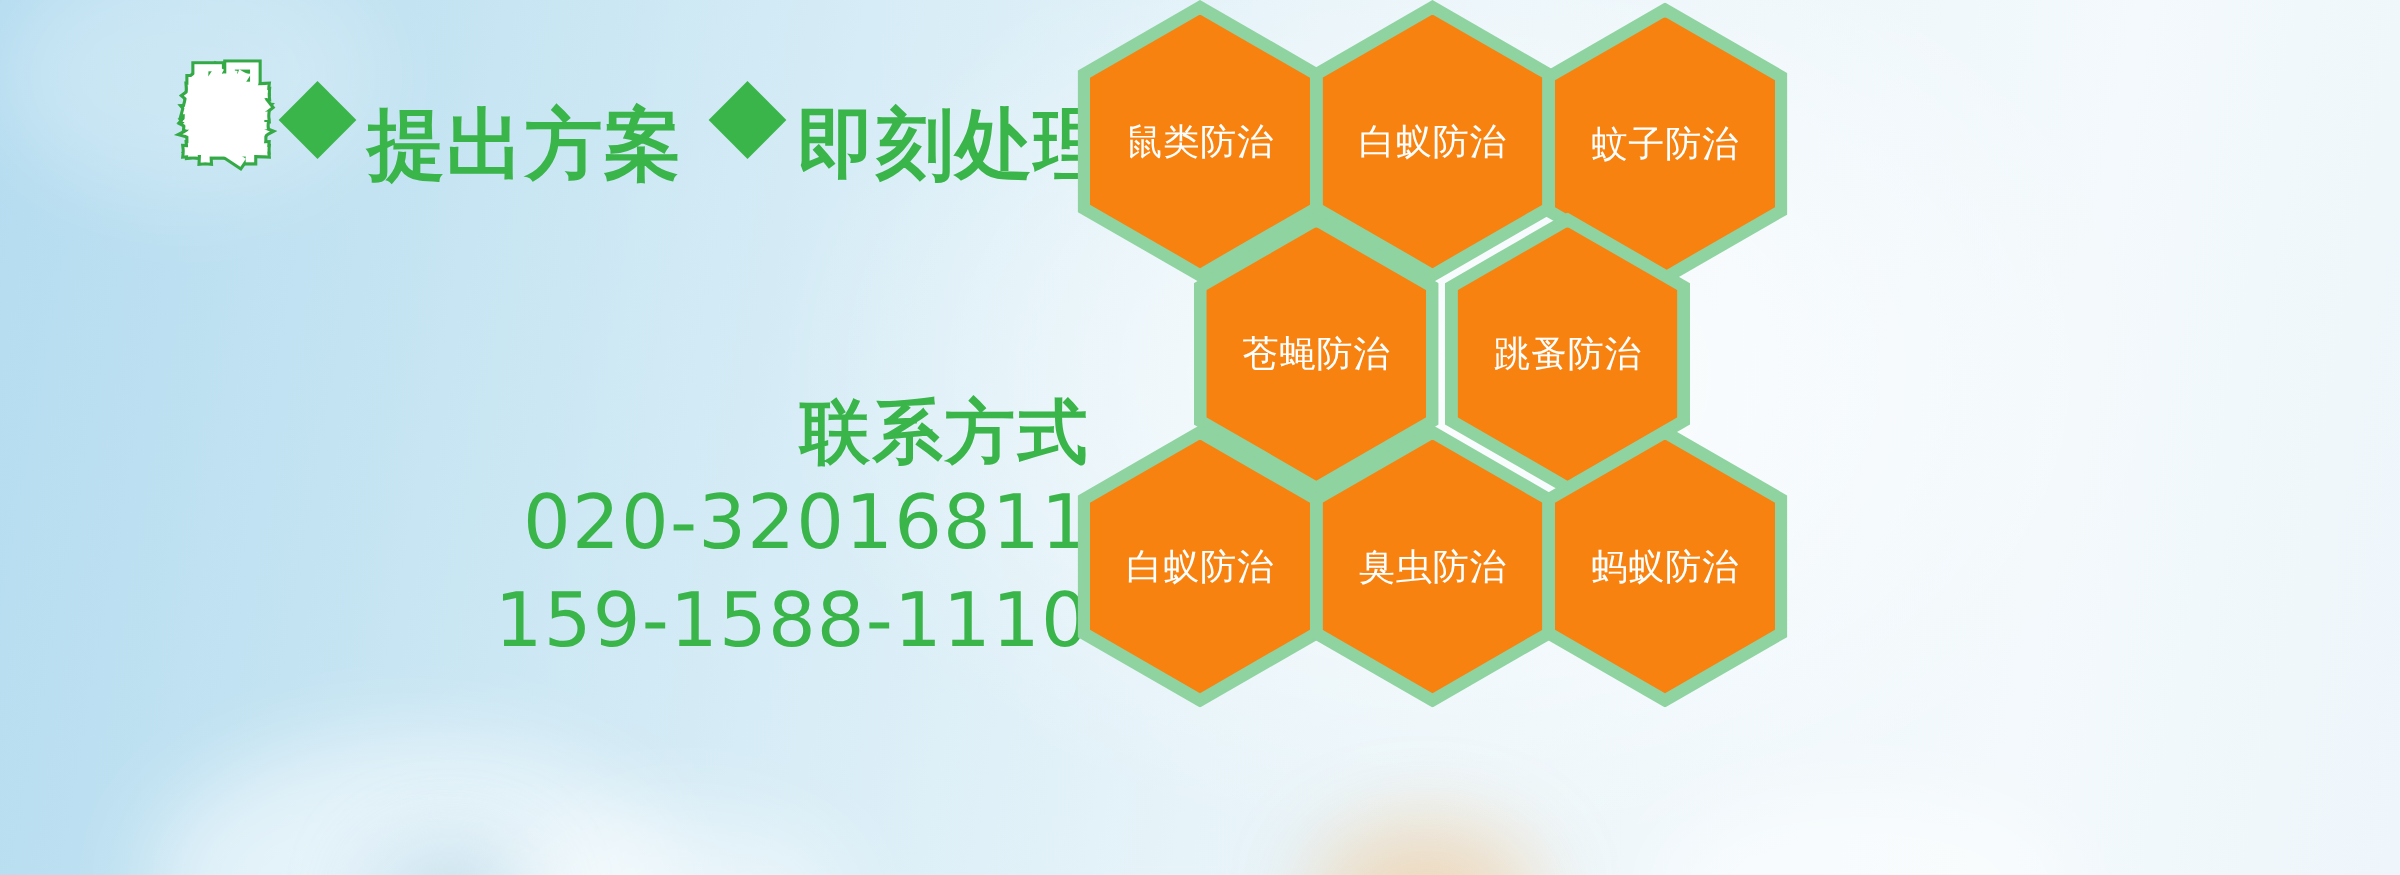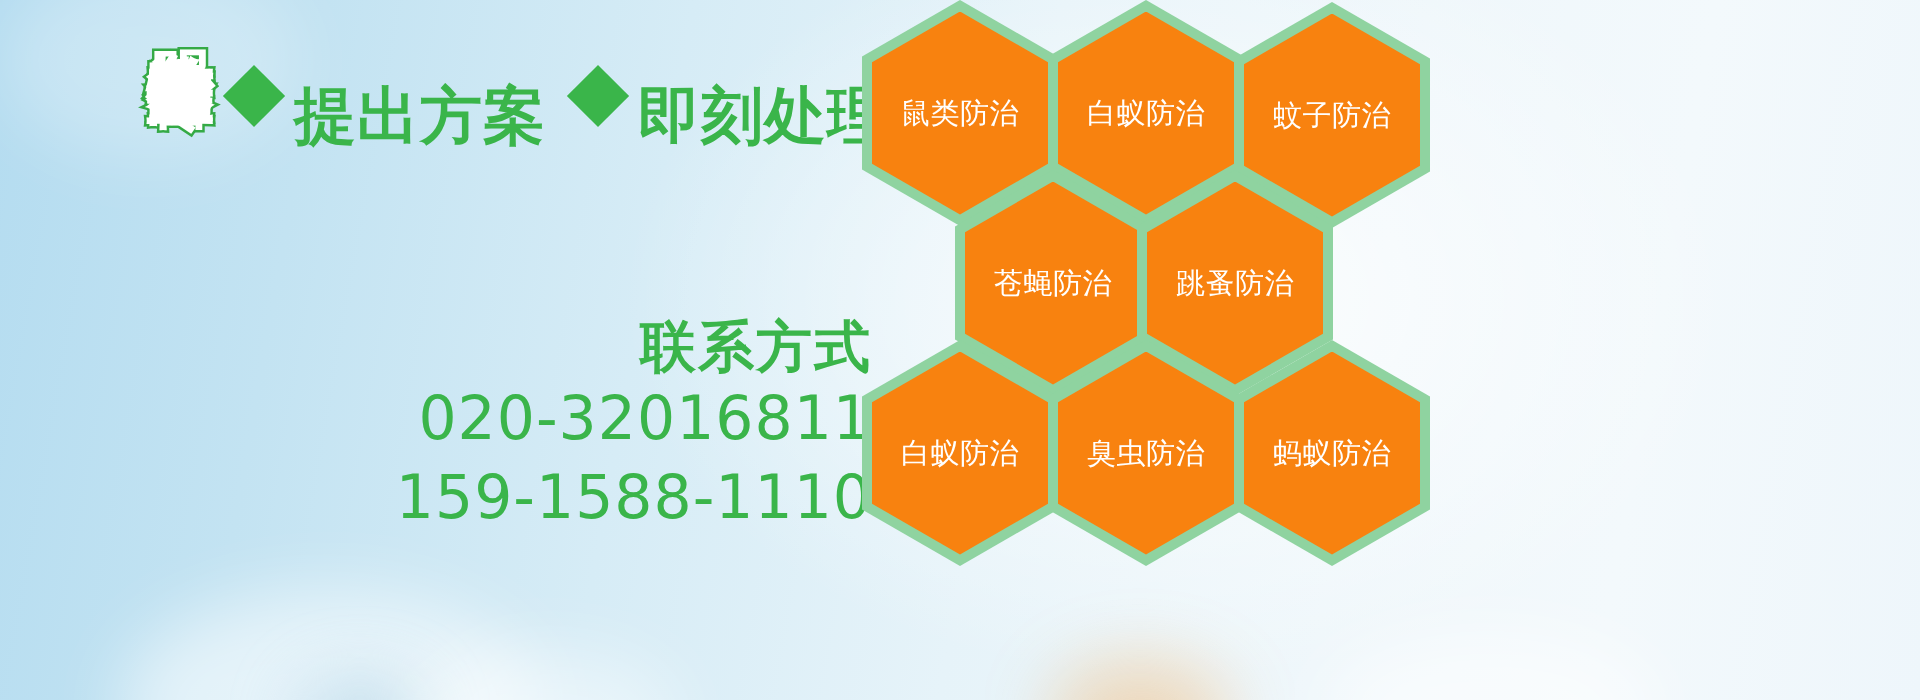--- a/index.html
+++ b/index.html
@@ -155,21 +155,21 @@
       <div class="hex-inner">
         <span class="hex-label">蚊子防治</span>
       </div>
     </div>
 
     <div class="hex" style="left:93px;top:192px;">
       <div class="hex-inner">
         <span class="hex-label">苍蝇防治</span>
       </div>
     </div>
-    <div class="hex" style="left:275px;top:192px;text-align:center;">
+    <div class="hex" style="left:294px;top:192px;text-align:center;">
       <div class="hex-inner">
         <span class="hex-label">跳蚤防治</span>
       </div>
     </div>
 
     <div class="hex" style="left:0px;top:362px;">
       <div class="hex-inner">
         <span class="hex-label">白蚁防治</span>
       </div>
     </div>

